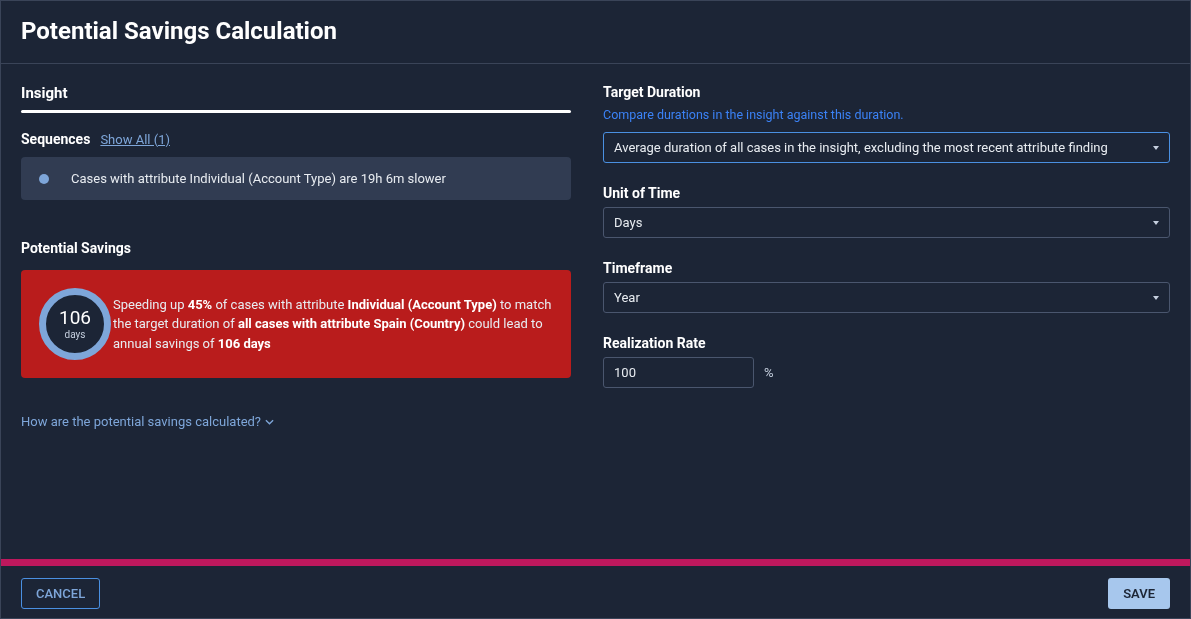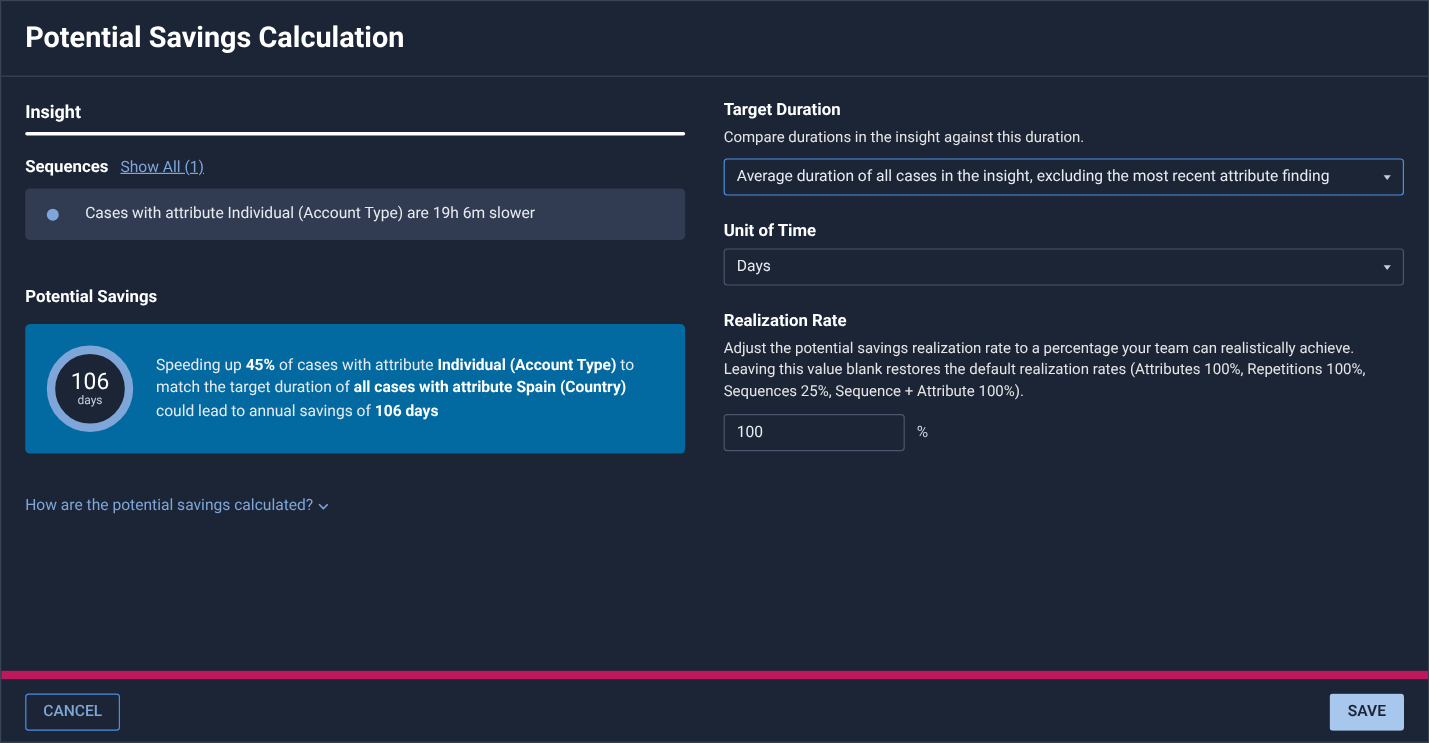--- a/index.html
+++ b/index.html
@@ -88,26 +88,26 @@
     font-size: 13px;
     color: #e8ecf1;
   }
   .potential-title {
     font-size: 14px;
     font-weight: 700;
     color: #ffffff;
     margin-bottom: 14px;
   }
   .savings-card {
-    background: #0369a1;
+    background: #b91c1c;
     border-radius: 4px;
     padding: 18px;
     display: flex;
     align-items: center;
-    gap: 19px;
+    gap: 2px;
   }
   .donut {
     width: 72px;
     height: 72px;
     border-radius: 50%;
     border: 7px solid #7ea6d9;
     background: #1c2536;
     display: flex;
     flex-direction: column;
     align-items: center;
@@ -150,21 +150,21 @@
     margin-bottom: 22px;
   }
   .field-label {
     font-size: 14px;
     font-weight: 700;
     color: #ffffff;
     margin-bottom: 6px;
   }
   .field-help {
     font-size: 12.5px;
-    color: #e5e5e5;
+    color: #3b82f6;
     margin-bottom: 8px;
     line-height: 1.45;
   }
   .select {
     width: 100%;
     background: #1c2536;
     border: 1px solid #4a566e;
     border-radius: 3px;
     padding: 7px 28px 7px 10px;
     font-size: 13px;
@@ -291,24 +291,30 @@
     </div>
 
     <div class="field-group">
       <div class="field-label">Unit of Time</div>
       <div class="select">
         <span>Days</span>
         <span class="select-caret"></span>
       </div>
     </div>
 
+    <div class="field-group">
+      <div class="field-label">Timeframe</div>
+      <div class="select">
+        <span>Year</span>
+        <span class="select-caret"></span>
+      </div>
+    </div>
 
     <div class="field-group">
       <div class="field-label">Realization Rate</div>
-      <div class="field-help">Adjust the potential savings realization rate to a percentage your team can realistically achieve. Leaving this value blank restores the default realization rates (Attributes 100%, Repetitions 100%, Sequences 25%, Sequence + Attribute 100%).</div>
       <div class="input-row">
         <input class="text-input" type="text" value="100" style="">
         <span class="percent-sign">%</span>
       </div>
     </div>
 
   </div>
 </div>
 
 <div class="dialog-footer">

